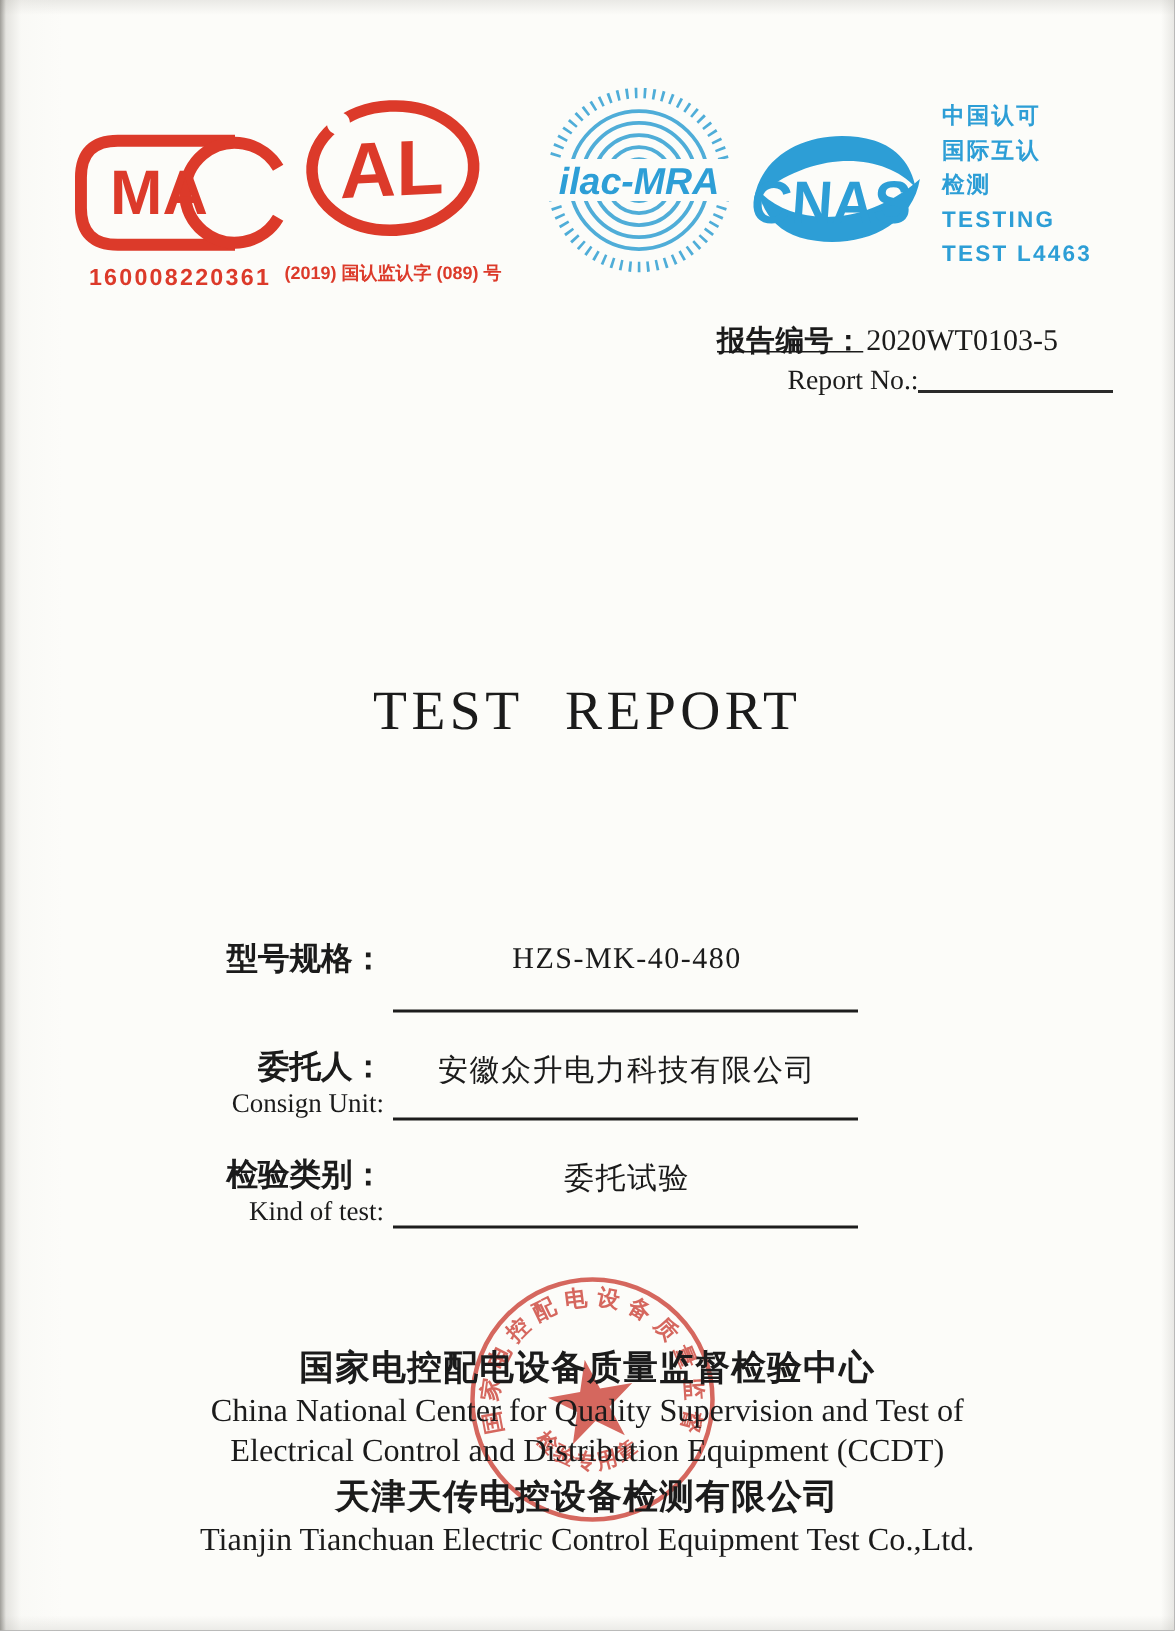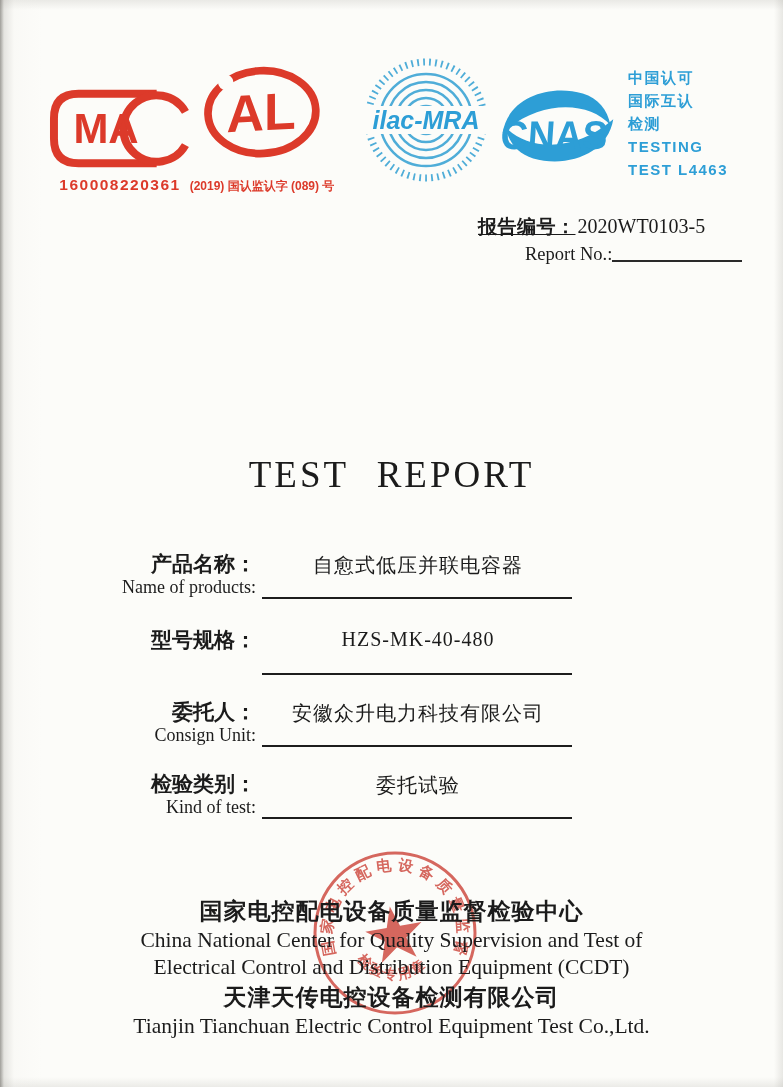--- a/index.html
+++ b/index.html
@@ -13,21 +13,21 @@
       linear-gradient(0deg, rgba(168,166,160,.20) 0px, rgba(255,255,255,0) 10px);
     font-family:"Liberation Sans","DejaVu Sans",sans-serif;
     color:var(--ink,#1b1b1b);
   }
   .serif{font-family:"Liberation Serif","DejaVu Serif",serif;}
 
   
   .cma-block{position:absolute;left:46px;top:88px;width:148px;text-align:center;}
   .cma-number{margin-top:3px;color:var(--stamp-red);font-weight:bold;font-size:15.5px;letter-spacing:1.5px;}
   .cal-block{position:absolute;left:186px;top:62px;width:152px;text-align:center;}
-  .cal-caption{margin-top:8px;color:var(--stamp-red);font-weight:bold;font-size:12px;letter-spacing:0;white-space:nowrap;}
+  .cal-caption{margin-top:3px;color:var(--stamp-red);font-weight:bold;font-size:12px;letter-spacing:0;white-space:nowrap;}
   .ilac-block{position:absolute;left:362px;top:56px;}
   .cnas-block{position:absolute;left:497px;top:80px;}
   .cnas-text{position:absolute;left:628px;top:66px;color:var(--stamp-blue);
     font-weight:bold;font-size:15px;line-height:23px;letter-spacing:1.5px;white-space:nowrap;}
 
   
   .report-no{position:absolute;left:478px;top:214px;width:268px;}
   .rn-row1{display:flex;align-items:baseline;}
   .rn-zh{font-weight:bold;font-size:19px;letter-spacing:.5px;text-decoration:underline;}
   .rn-val{font-size:20px;margin-left:2px;}
@@ -117,28 +117,20 @@
       <span class="rn-val serif">2020WT0103-5</span>
     </div>
     <div class="rn-row2">
       <span class="rn-en serif">Report No.:</span>
       <span class="rn-line"></span>
     </div>
   </div>
 
   <div class="title-en serif">TEST REPORT</div>
 
-  <div class="field" style="top:551px">
-    <div class="f-labels">
-      <div class="f-zh">产品名称：</div>
-      <div class="f-en">Name of products:</div>
-    </div>
-    <div class="f-value">自愈式低压并联电容器</div>
-    <div class="f-line"></div>
-  </div>
 
   <div class="field" style="top:627px">
     <div class="f-labels">
       <div class="f-zh">型号规格：</div>
     </div>
     <div class="f-value">HZS-MK-40-480</div>
     <div class="f-line"></div>
   </div>
 
   <div class="field" style="top:699px">

